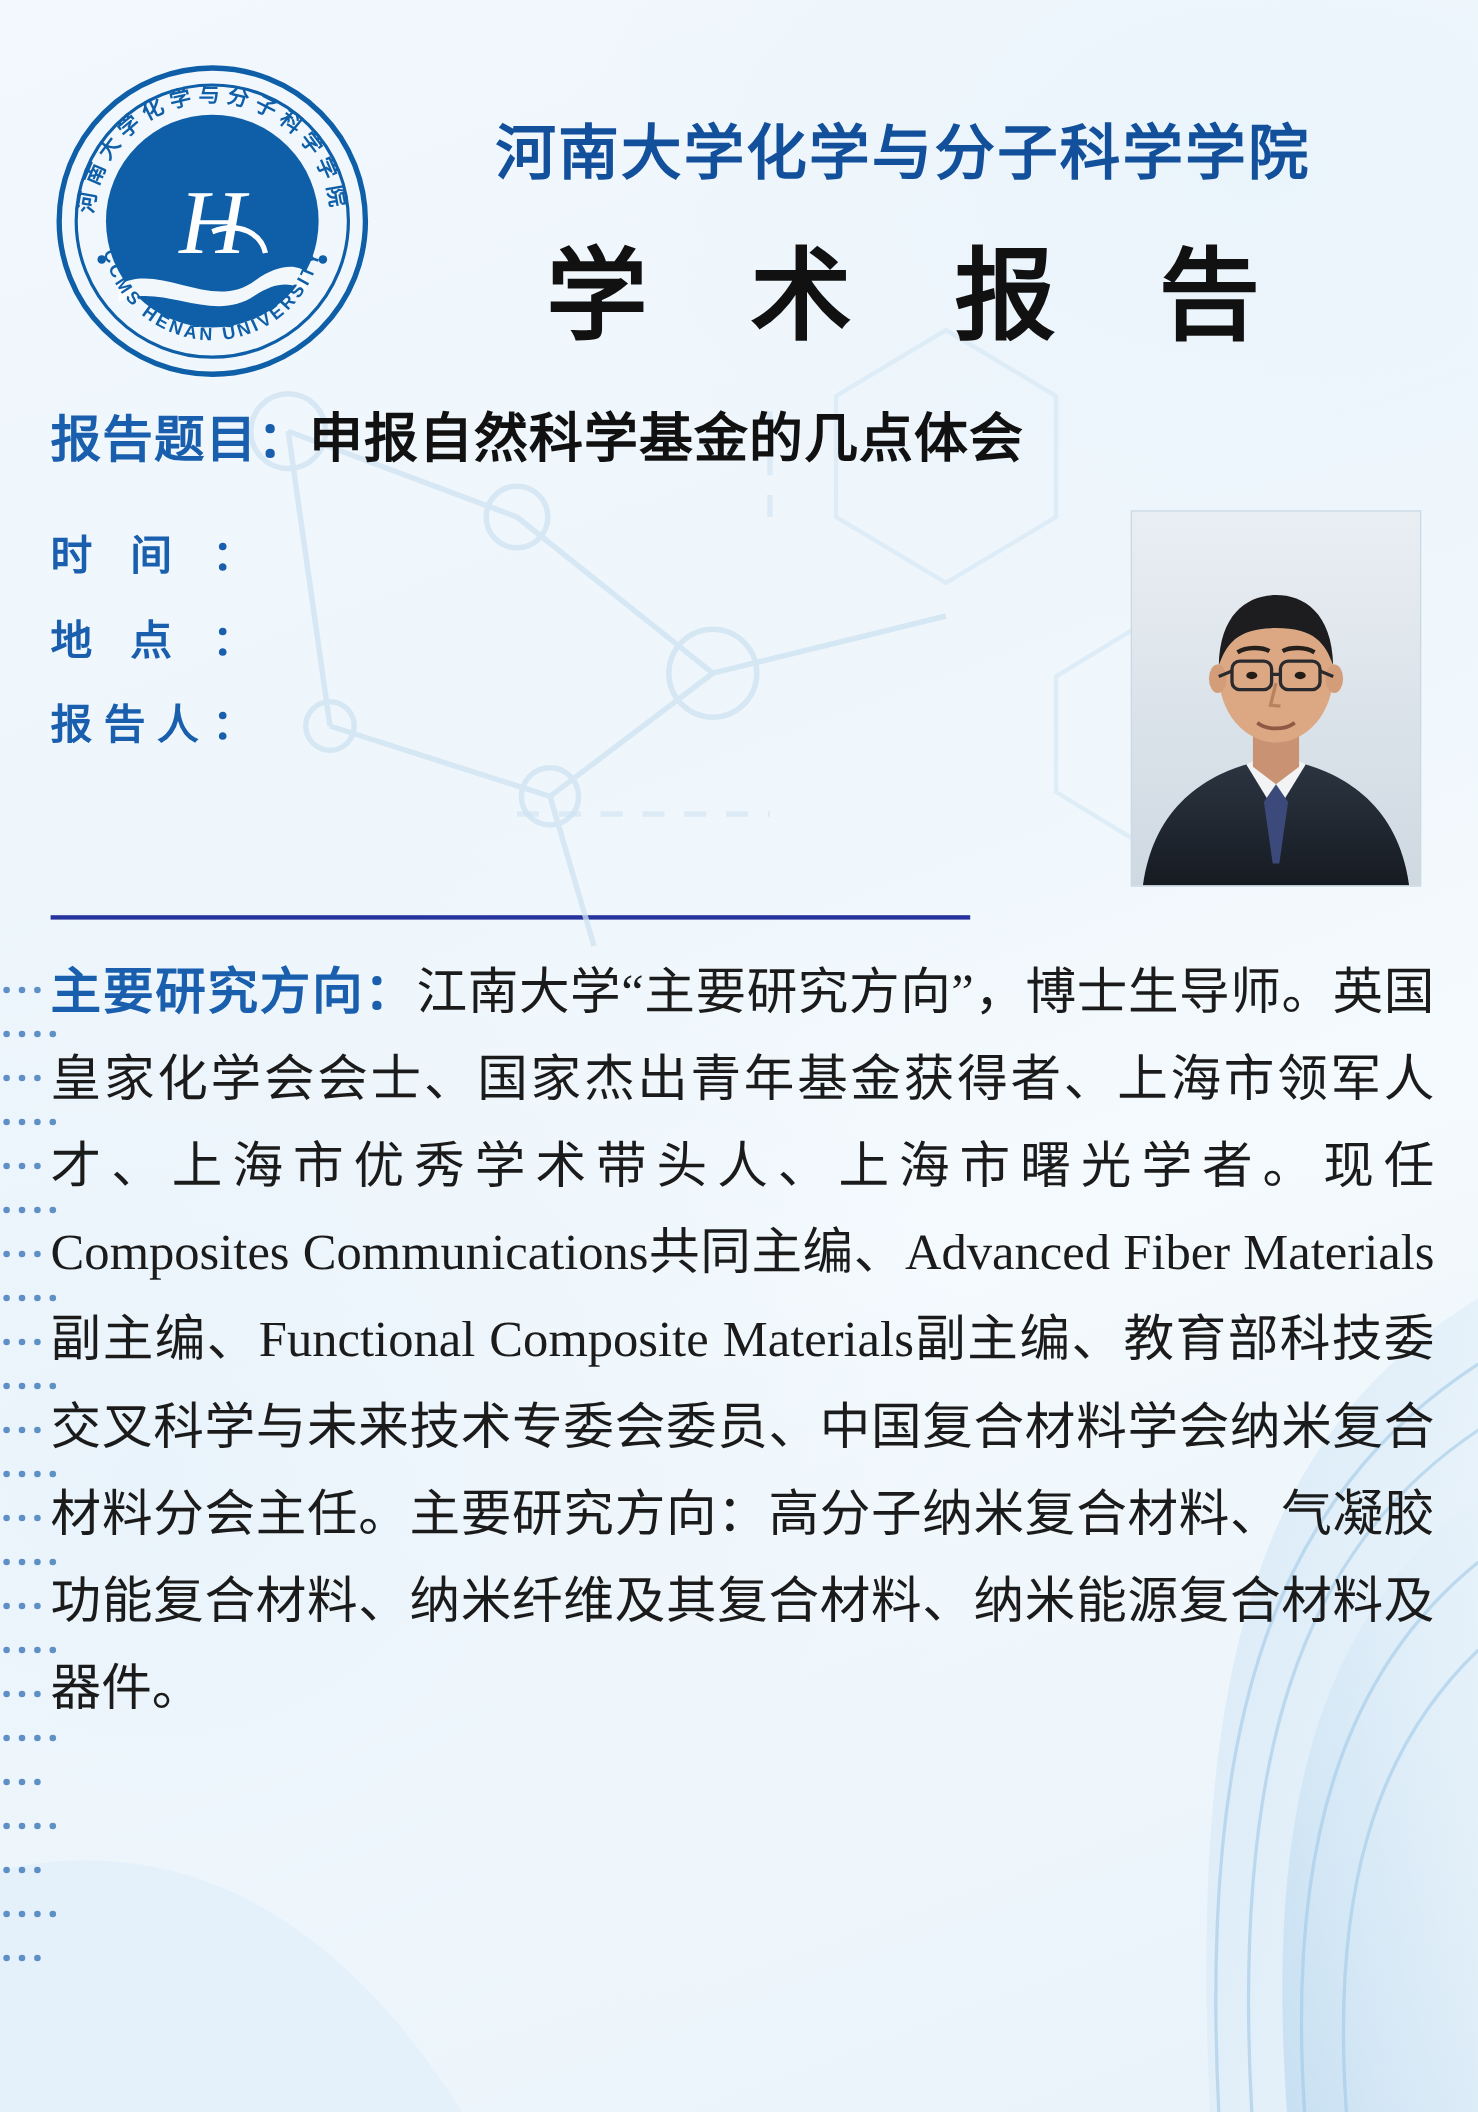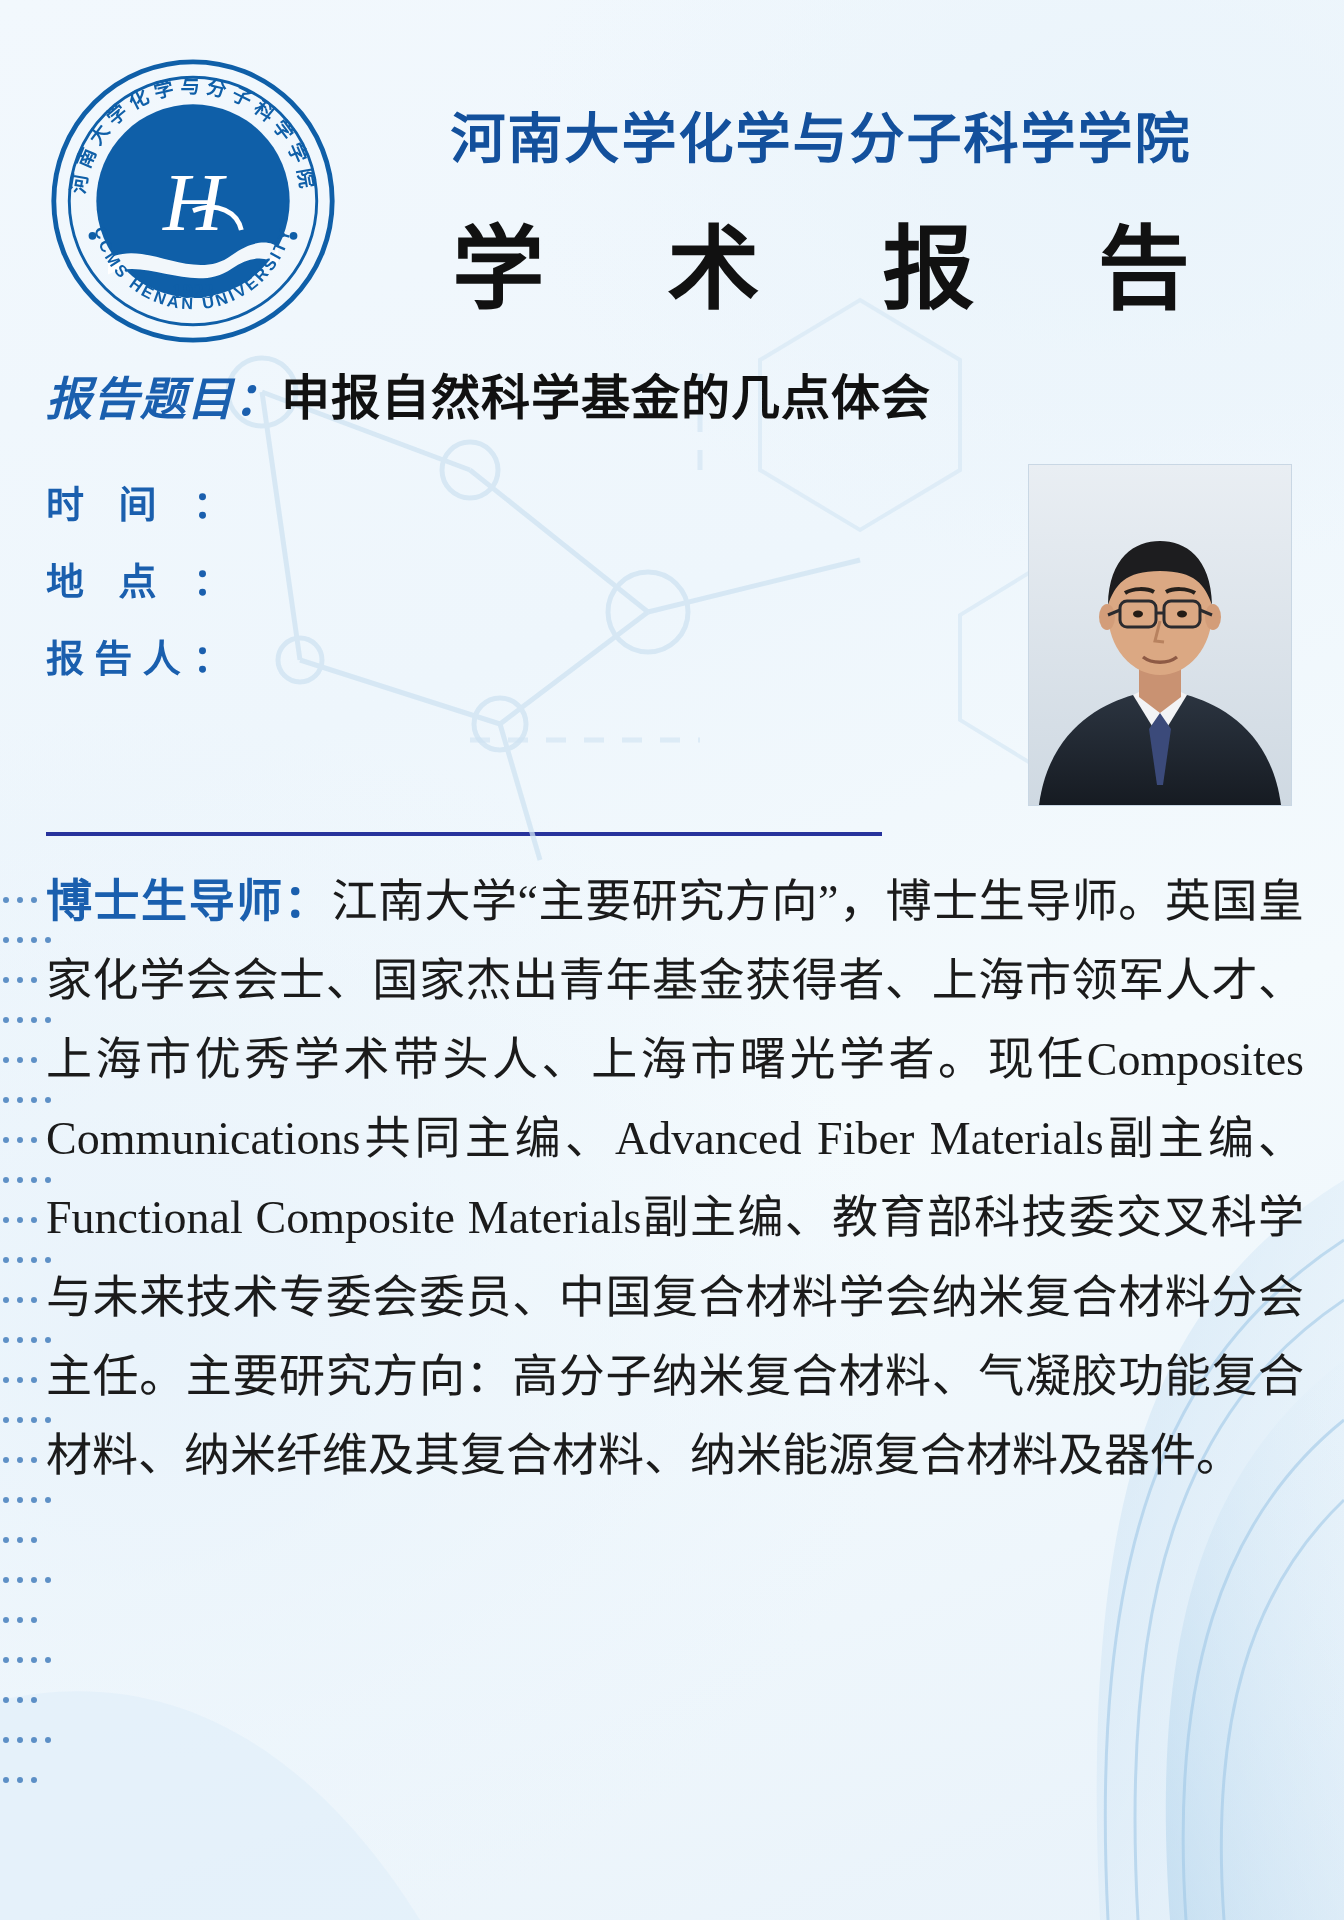--- a/index.html
+++ b/index.html
@@ -70,21 +70,21 @@
     font-family: "Liberation Serif", serif;
     font-size: 55px;
     font-weight: bold;
     color: #13509c;
     letter-spacing: 2px;
     white-space: nowrap;
   }
 
   .main-title {
     margin-top: 20px;
-    font-family: Liberation Mono, monospace;
+    font-family: Liberation Sans, sans-serif;
     font-size: 92px;
     font-weight: bold;
     color: #111;
     letter-spacing: 34px;
     text-indent: 34px;
     white-space: nowrap;
   }
 
   
   .topic-row {
@@ -94,21 +94,20 @@
     display: flex;
     align-items: baseline;
     white-space: nowrap;
   }
   .topic-label {
     font-family: "Liberation Sans", sans-serif;
     font-size: 46px;
     font-weight: bold;
     color: #1a5fae;
     letter-spacing: 1px;
-    font-style: italic;
   }
   .topic-value {
     font-family: Liberation Mono, monospace;
     font-size: 49px;
     font-weight: bold;
     color: #111;
     letter-spacing: 1px;
   }
 
   
@@ -433,16 +432,16 @@
 
         <path d="M131 156 L126 176 L135 177" stroke="#b8825f" stroke-width="3" fill="none"></path>
         <path d="M114 192 C123 199 139 199 148 192" stroke="#8e5a45" stroke-width="3.4" fill="none"></path>
       </svg>
     </div>
   </div>
 
   <div class="divider"></div>
 
   <div class="bio">
-    <span class="bio-label">博士生导师：</span><span>江南大学“主要研究方向”，博士生导师。英国皇家化学会会士、国家杰出青年基金获得者、上海市领军人才、上海市优秀学术带头人、上海市曙光学者。现任Composites Communications共同主编、Advanced Fiber Materials副主编、Functional Composite Materials副主编、教育部科技委交叉科学与未来技术专委会委员、中国复合材料学会纳米复合材料分会主任。主要研究方向：高分子纳米复合材料、气凝胶功能复合材料、纳米纤维及其复合材料、纳米能源复合材料及器件。</span>
+    <span class="bio-label">主要研究方向：</span><span>江南大学“主要研究方向”，博士生导师。英国皇家化学会会士、国家杰出青年基金获得者、上海市领军人才、上海市优秀学术带头人、上海市曙光学者。现任Composites Communications共同主编、Advanced Fiber Materials副主编、Functional Composite Materials副主编、教育部科技委交叉科学与未来技术专委会委员、中国复合材料学会纳米复合材料分会主任。主要研究方向：高分子纳米复合材料、气凝胶功能复合材料、纳米纤维及其复合材料、纳米能源复合材料及器件。</span>
   </div>
 
 </div>
 
 </body></html>

